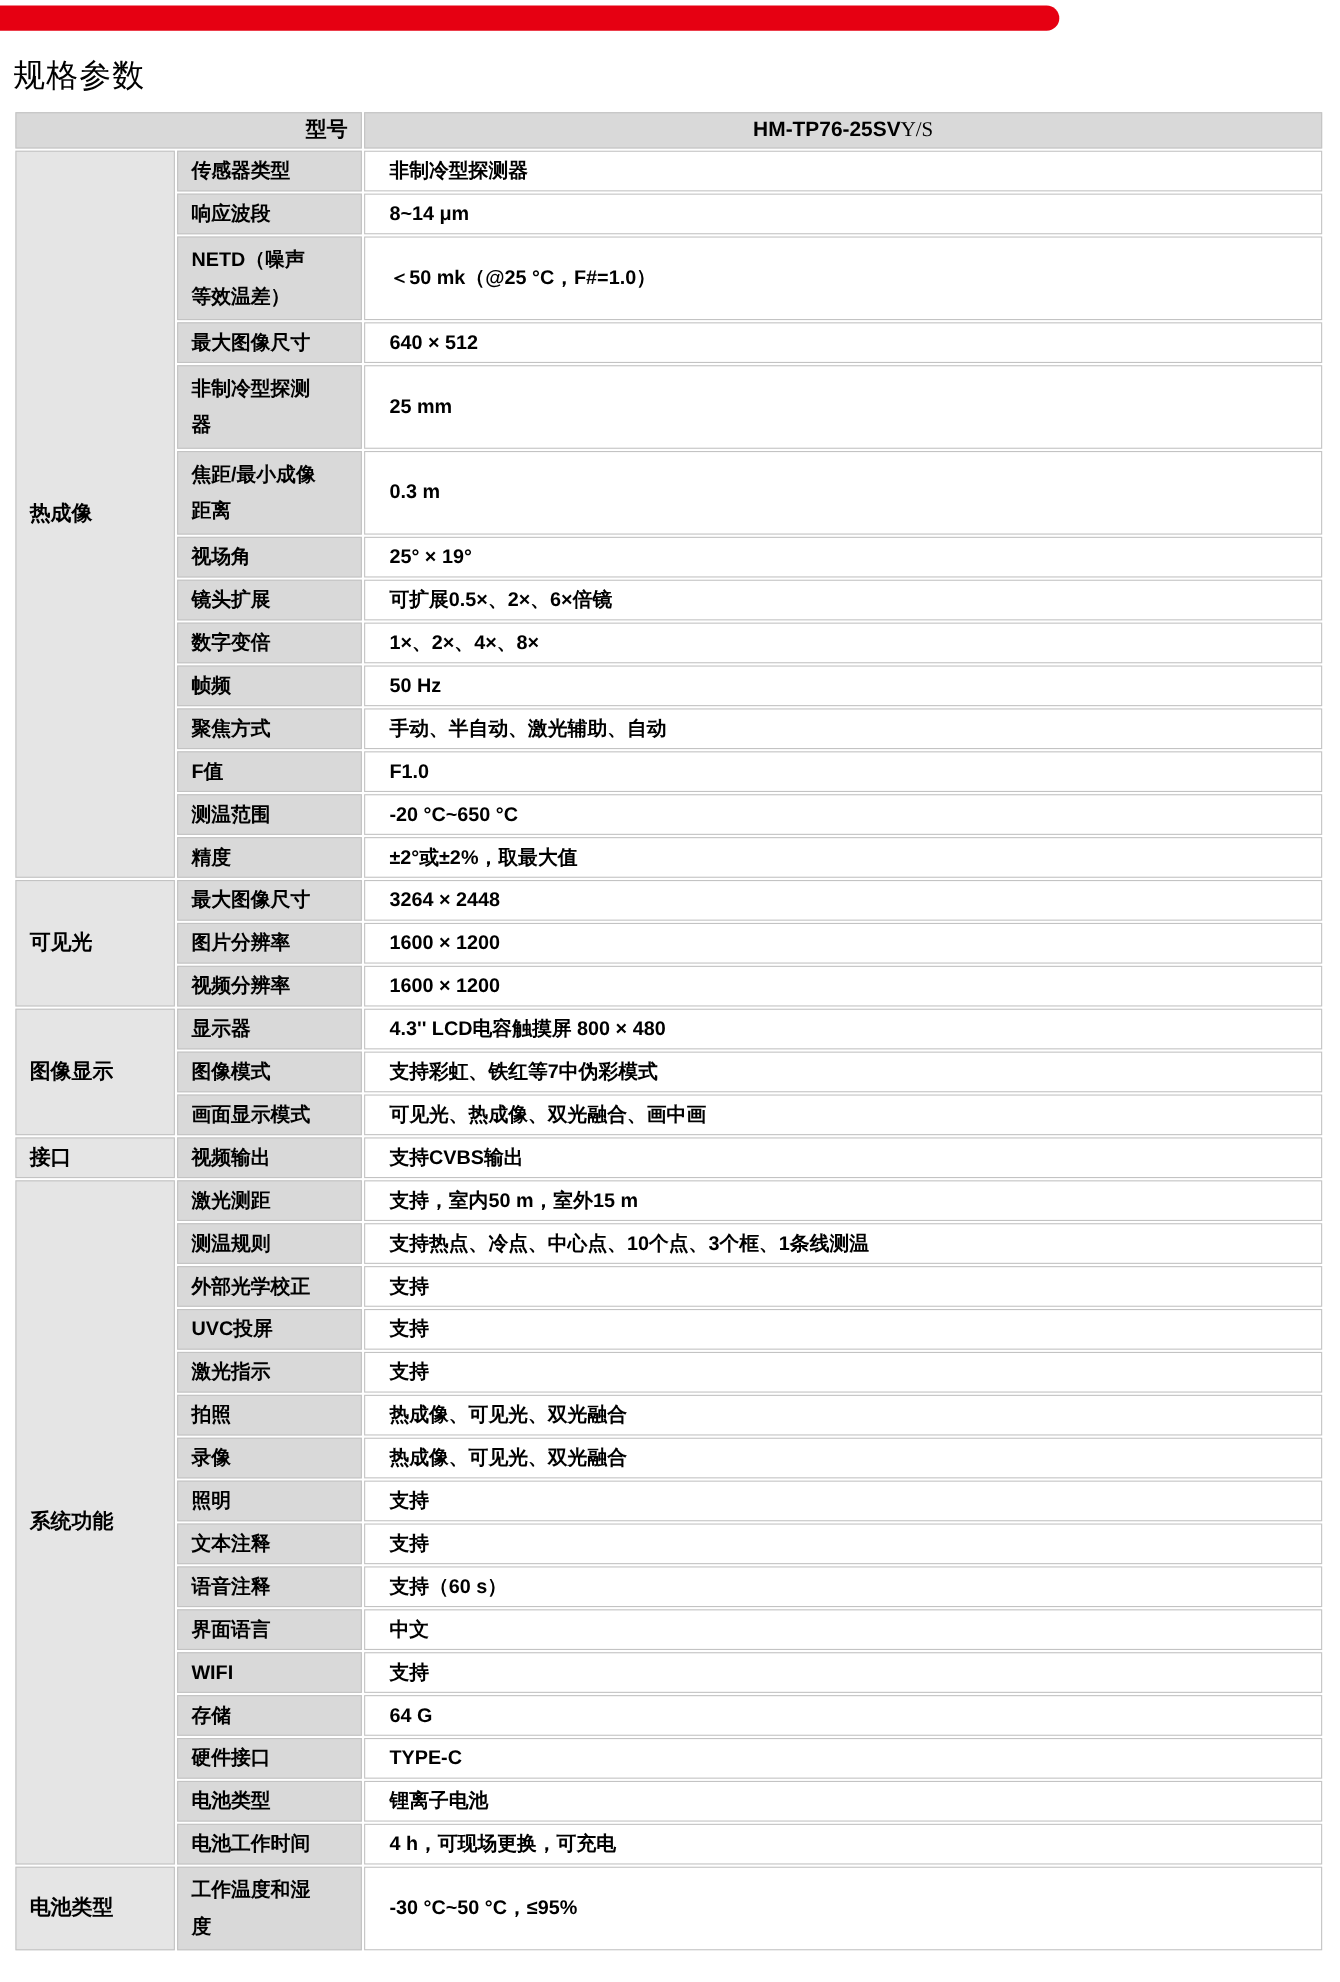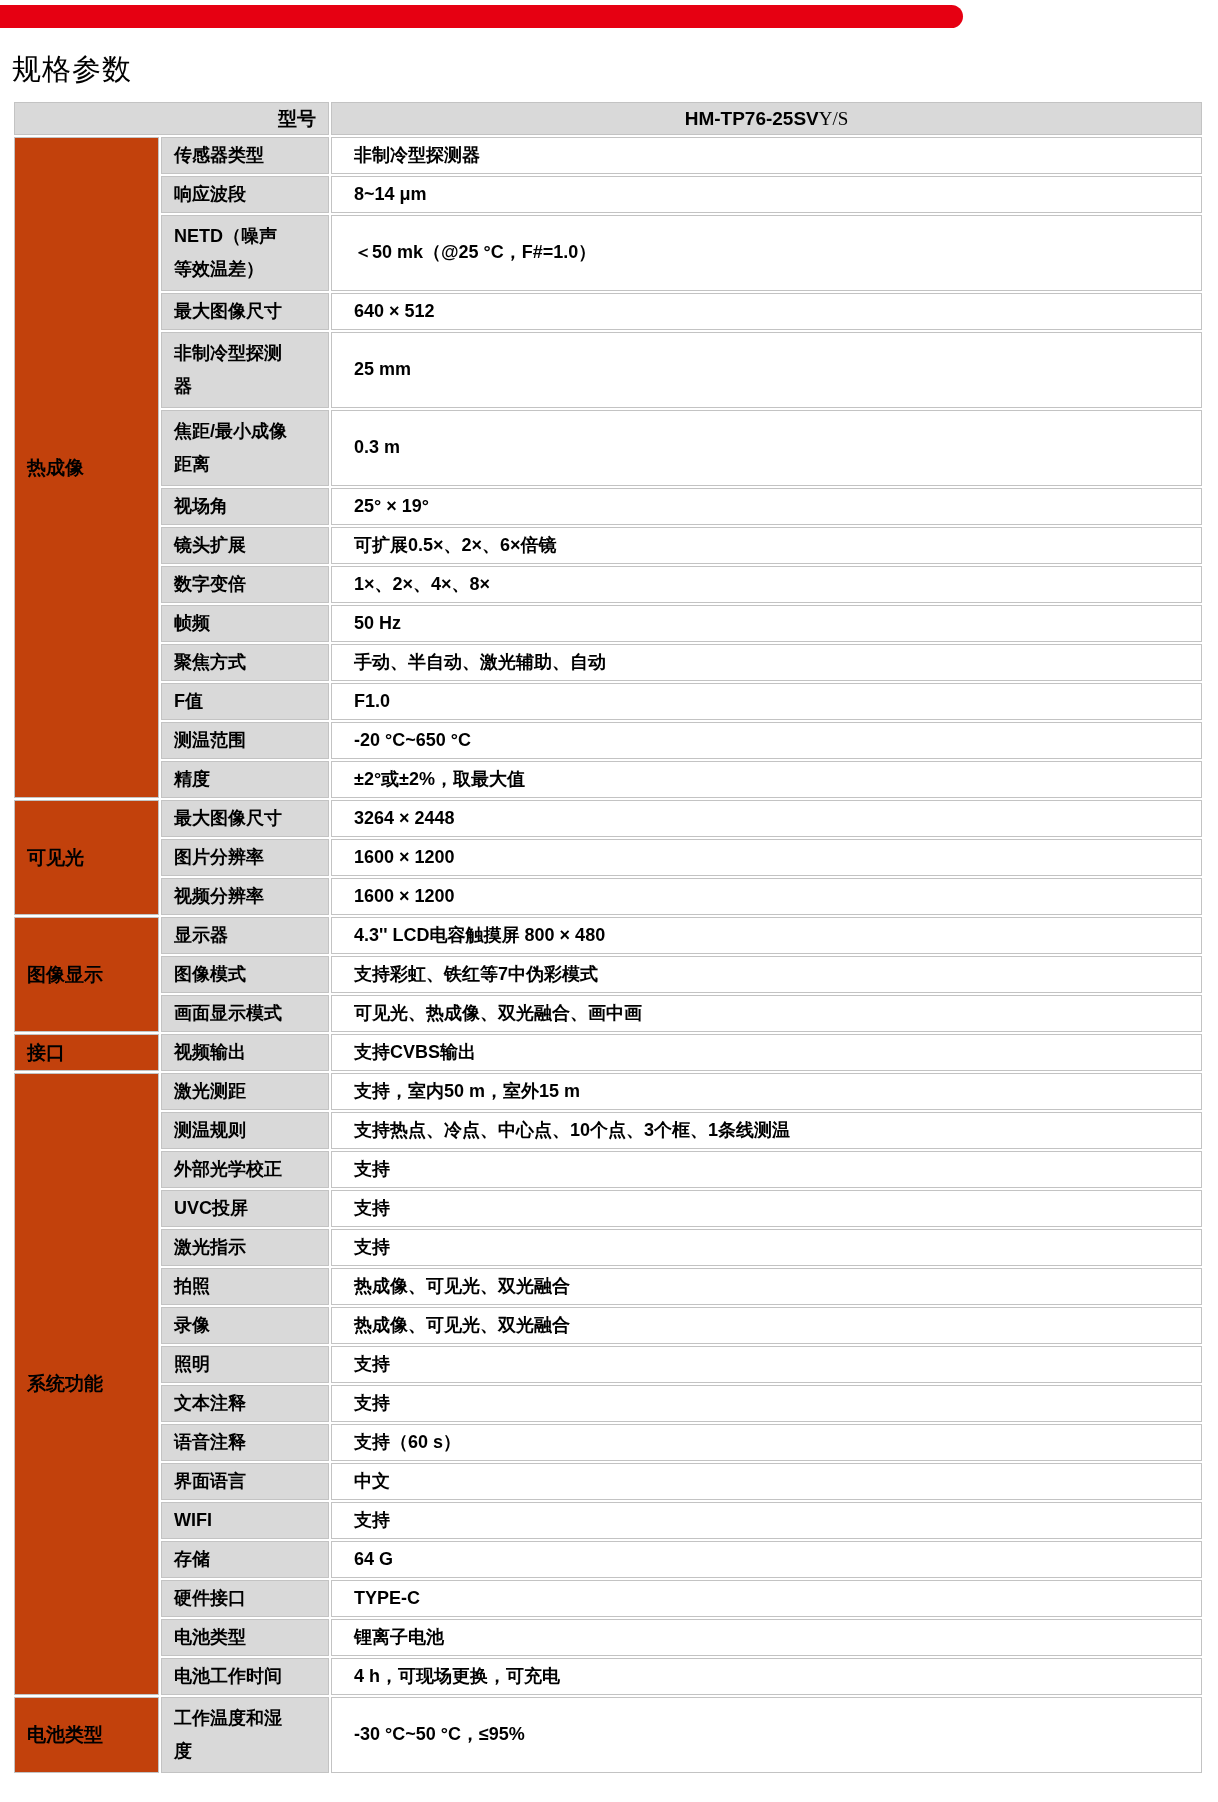--- a/index.html
+++ b/index.html
@@ -33,21 +33,21 @@
     padding:2px 12px;
   }
   td.c-head-val{
     background:#d9d9d9;text-align:center;font-weight:bold;font-size:19px;
     padding:2px 12px;
   }
   td.c-head-val .model-suffix{
     font-family:"Liberation Serif", serif;font-weight:normal;
   }
   td.c-group{
-    background:#c2410c;font-weight:bold;font-size:19px;
+    background:#e5e5e5;font-weight:bold;font-size:19px;
     padding-left:12px;
   }
   td.c-label{
     background:#d9d9d9;font-weight:bold;
     padding:4px 36px 4px 12px;
     word-break:break-all;
   }
   td.c-value{
     background:#ffffff;font-weight:bold;
     padding:4px 10px 4px 22px;

